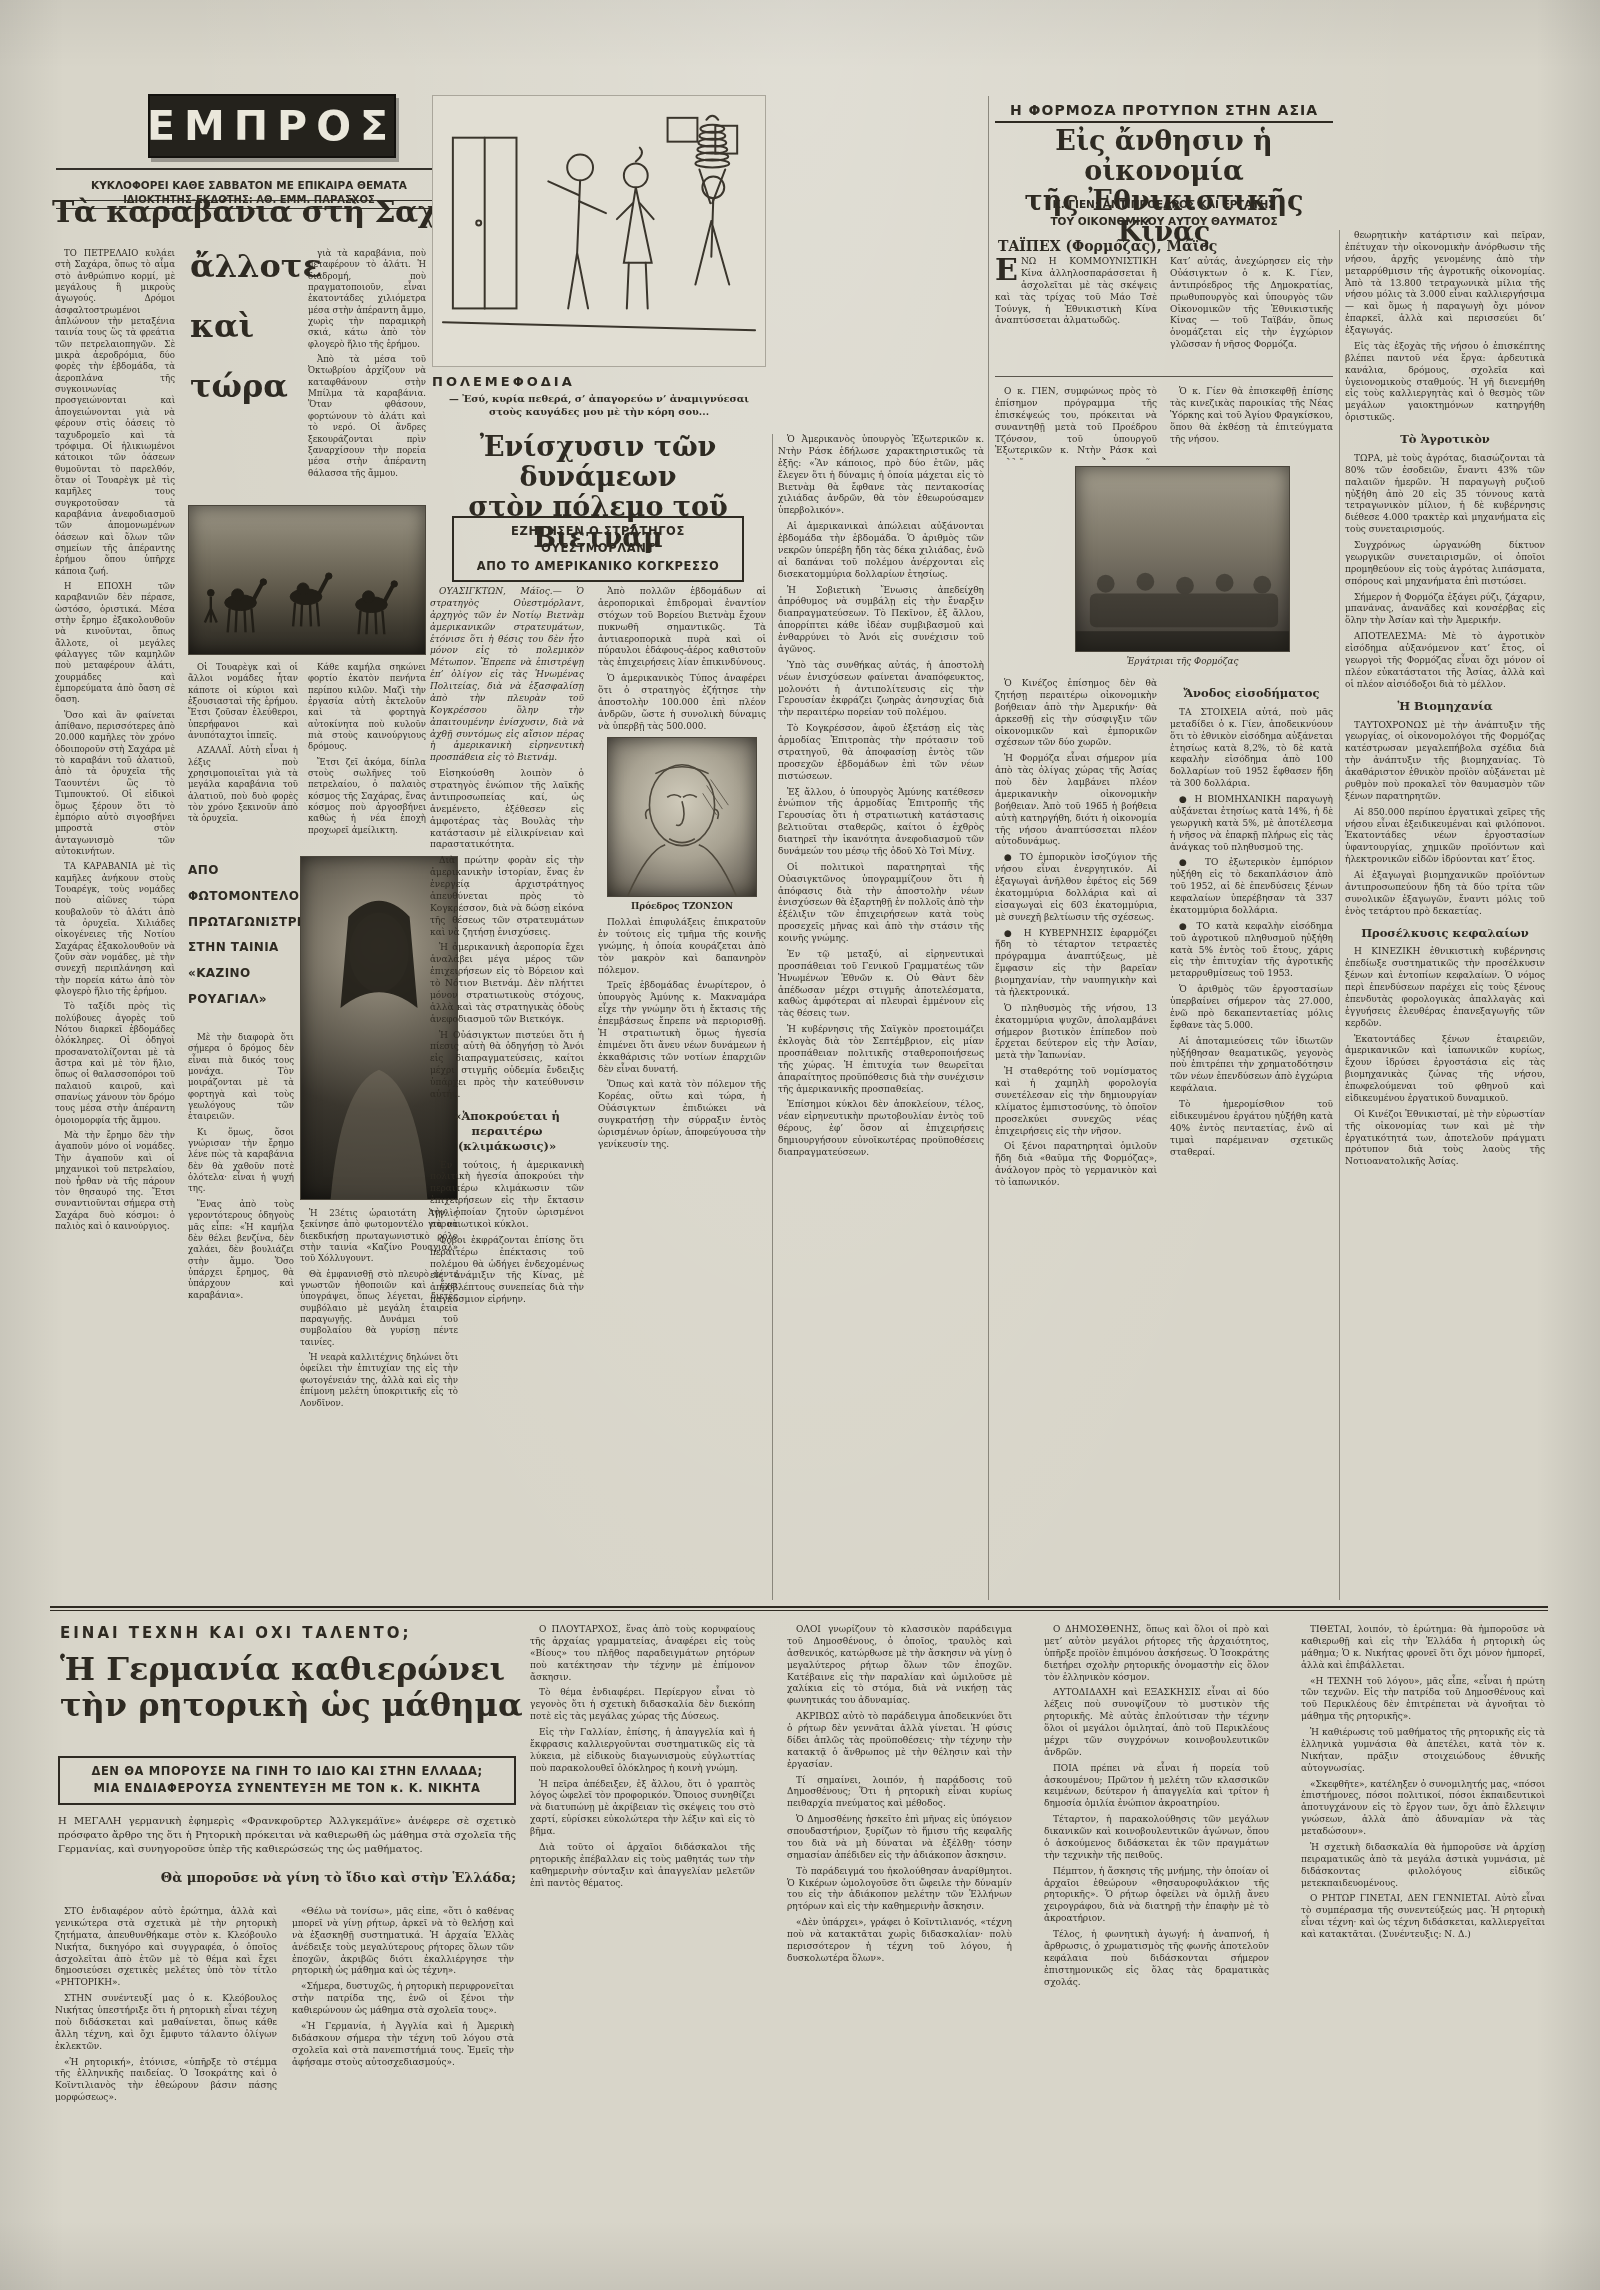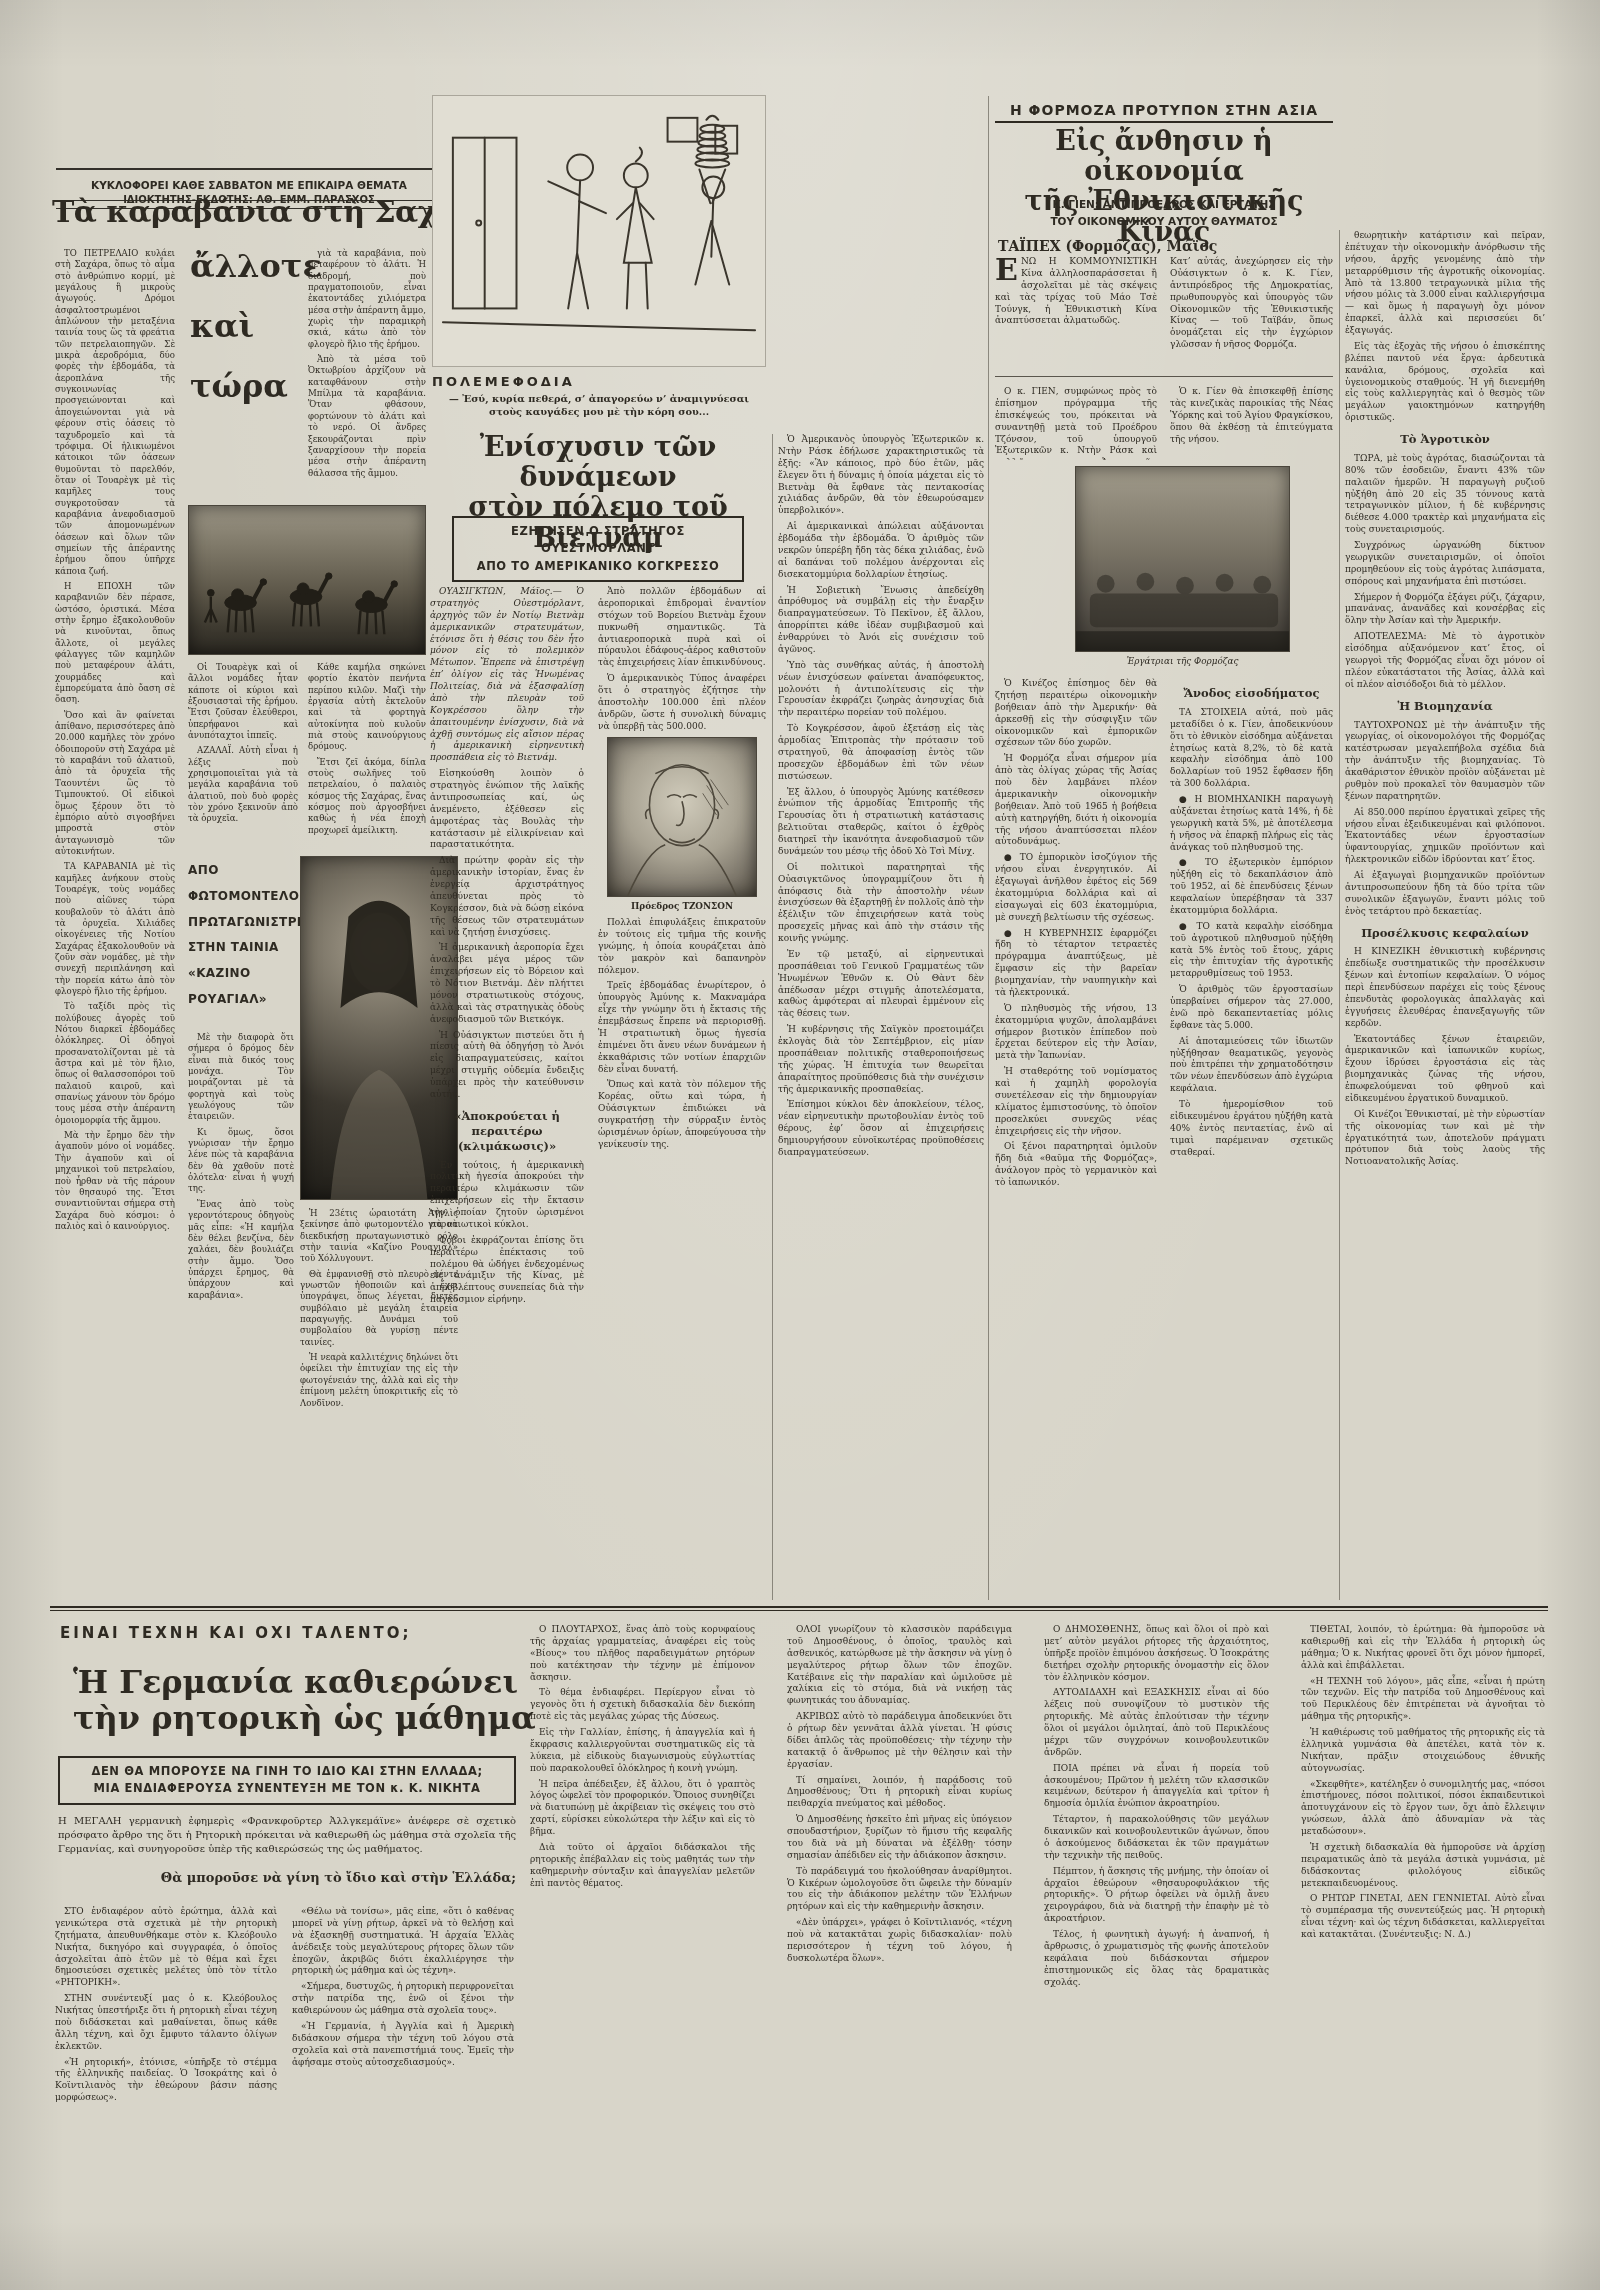--- a/index.html
+++ b/index.html
@@ -49,30 +49,31 @@
   .formosa-kicker{text-align:center;font-family:"DejaVu Sans",sans-serif;font-weight:bold;font-size:14px;
         letter-spacing:1px;border-bottom:2px solid #2e2a22;padding-bottom:3px}
   .formosa-title{text-align:center;font-weight:bold;font-size:27px;line-height:1.12}
   .formosa-title span{display:block}
   .formosa-sub{text-align:center;font-family:"DejaVu Sans",sans-serif;font-weight:bold;font-size:10.5px;line-height:1.6}
   .dateline{font-weight:bold;font-size:14px}
   .dropcap{float:left;font-size:30px;line-height:26px;font-weight:bold;margin:1px 3px 0 0}
 
   .divider{border-top:2px solid #2e2a22;border-bottom:1px solid #2e2a22;height:5px}
   .rhet-kicker{font-family:"DejaVu Sans",sans-serif;font-weight:bold;font-size:15px;letter-spacing:3px}
-  .rhet-title{font-weight:bold;font-size:32px;line-height:1.12;margin:17px}
+  .rhet-title{font-weight:bold;font-size:32px;line-height:1.12;margin:4px}
   .rhet-title span{display:block}
   .rhet-lead{font-size:10px;line-height:1.4;text-align:justify}
   .rhet-lead .q{display:block;text-align:right;font-weight:bold;margin-top:13px;font-size:13px}
 </style>
 </head>
 <body>
 
 <div class="page">
 
+  <div class="abs masthead">ΕΜΠΡΟΣ</div>
   <div class="abs mastline mastline1">ΚΥΚΛΟΦΟΡΕΙ ΚΑΘΕ ΣΑΒΒΑΤΟΝ ΜΕ ΕΠΙΚΑΙΡΑ ΘΕΜΑΤΑ</div>
   <div class="abs mastline mastline2">ΙΔΙΟΚΤΗΤΗΣ-ΕΚΔΟΤΗΣ: ΑΘ. ΕΜΜ. ΠΑΡΑΣΧΟΣ</div>
 
   <h1 class="abs sahara-title">Τὰ καραβάνια στὴ Σαχάρα</h1>
 
   <div class="abs bodytext narrow" style="left:55px;top:248px;width:120px;height:1352px">
     <p>ΤΟ ΠΕΤΡΕΛΑΙΟ κυλάει στὴ Σαχάρα, ὅπως τὸ αἷμα στὸ ἀνθρώπινο κορμί, μὲ μεγάλους ἢ μικροὺς ἀγωγούς. Δρόμοι ἀσφαλτοστρωμένοι ἁπλώνουν τὴν μεταξένια ταινία τους ὣς τὰ φρεάτια τῶν πετρελαιοπηγῶν. Σὲ μικρὰ ἀεροδρόμια, δύο φορὲς τὴν ἑβδομάδα, τὰ ἀεροπλάνα τῆς συγκοινωνίας προσγειώνονται καὶ ἀπογειώνονται γιὰ νὰ φέρουν στὶς ὀάσεις τὸ ταχυδρομεῖο καὶ τὰ τρόφιμα. Οἱ ἡλικιωμένοι κάτοικοι τῶν ὀάσεων θυμοῦνται τὸ παρελθόν, ὅταν οἱ Τουαρὲγκ μὲ τὶς καμῆλες τους συγκροτοῦσαν τὰ καραβάνια ἀνεφοδιασμοῦ τῶν ἀπομονωμένων ὀάσεων καὶ ὅλων τῶν σημείων τῆς ἀπέραντης ἐρήμου ὅπου ὑπῆρχε κάποια ζωή.</p>
     <p>Η ΕΠΟΧΗ τῶν καραβανιῶν δὲν πέρασε, ὡστόσο, ὁριστικά. Μέσα στὴν ἔρημο ἐξακολουθοῦν νὰ κινοῦνται, ὅπως ἄλλοτε, οἱ μεγάλες φάλαγγες τῶν καμηλῶν ποὺ μεταφέρουν ἁλάτι, χουρμάδες καὶ ἐμπορεύματα ἀπὸ ὄαση σὲ ὄαση.</p>
     <p>Ὅσο καὶ ἂν φαίνεται ἀπίθανο, περισσότερες ἀπὸ 20.000 καμῆλες τὸν χρόνο ὁδοιποροῦν στὴ Σαχάρα μὲ τὸ καραβάνι τοῦ ἁλατιοῦ, ἀπὸ τὰ ὀρυχεῖα τῆς Ταουντένι ὣς τὸ Τιμπουκτού. Οἱ εἰδικοὶ ὅμως ξέρουν ὅτι τὸ ἐμπόριο αὐτὸ σιγοσβήνει μπροστὰ στὸν ἀνταγωνισμὸ τῶν αὐτοκινήτων.</p>
     <p>ΤΑ ΚΑΡΑΒΑΝΙΑ μὲ τὶς καμῆλες ἀνήκουν στοὺς Τουαρέγκ, τοὺς νομάδες ποὺ αἰῶνες τώρα κουβαλοῦν τὸ ἁλάτι ἀπὸ τὰ ὀρυχεῖα. Χιλιάδες οἰκογένειες τῆς Νοτίου Σαχάρας ἐξακολουθοῦν νὰ ζοῦν σὰν νομάδες, μὲ τὴν συνεχῆ περιπλάνηση καὶ τὴν πορεία κάτω ἀπὸ τὸν φλογερὸ ἥλιο τῆς ἐρήμου.</p>

